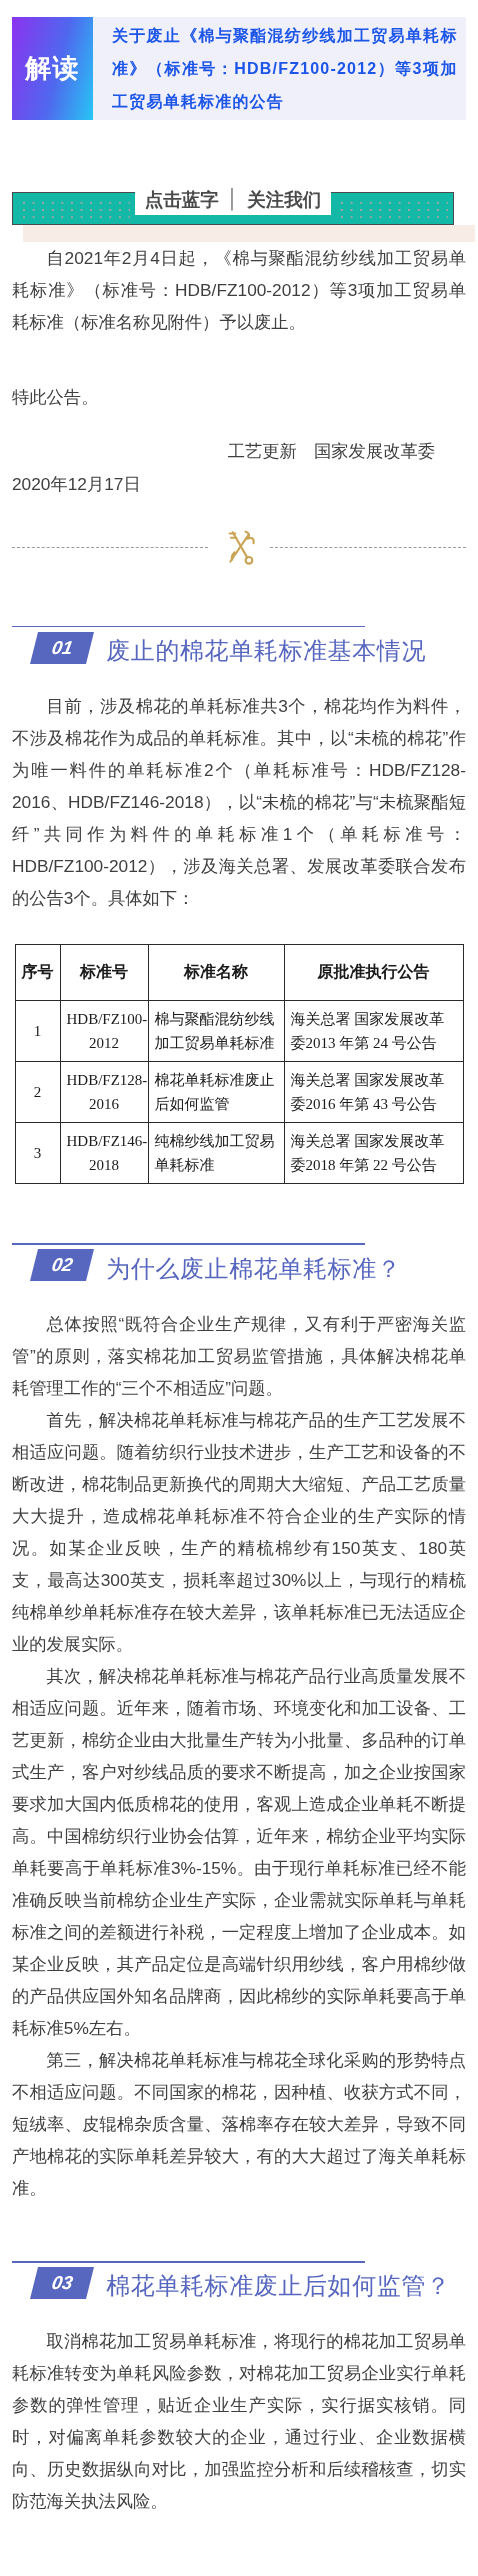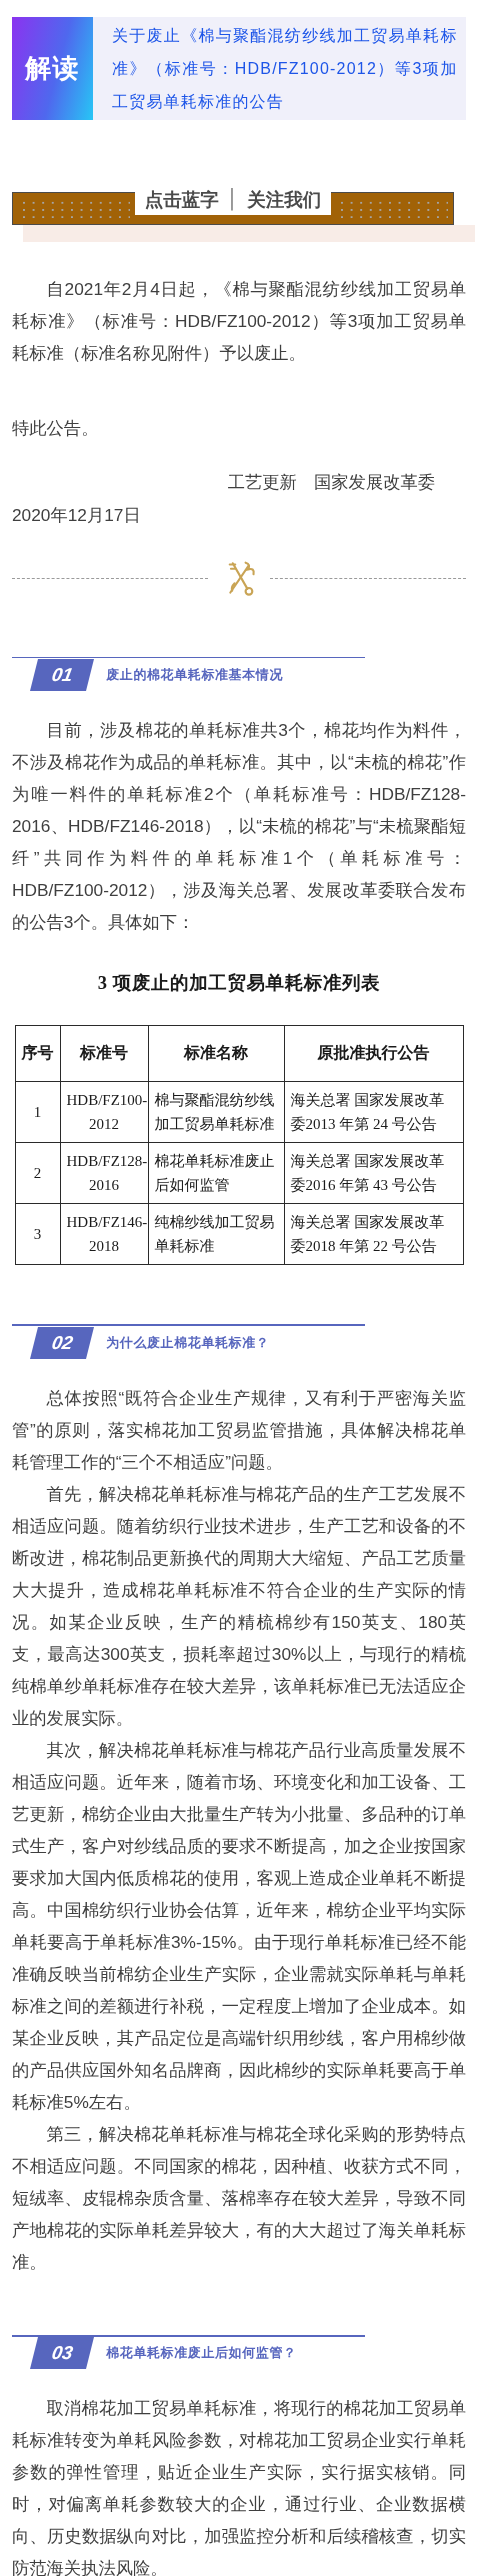--- a/index.html
+++ b/index.html
@@ -14,28 +14,28 @@
   
   .hdr { display: flex; min-height: 103px; }
   .hdr-badge {
     width: 81px; flex: 0 0 81px;
     background: linear-gradient(105deg, #8b33f0 0%, #4f68ee 55%, #27c6f5 100%);
     color: #fff; font-size: 26px; font-weight: bold; letter-spacing: 1.2px;
     display: flex; align-items: center; justify-content: center; text-align: center;
   }
   .hdr-title {
     flex: 1; background: #f0f0fa; color: #1d55e8;
-    font-size: 16px; font-weight: normal; line-height: 33px; letter-spacing: 1.2px;
+    font-size: 16px; font-weight: bold; line-height: 33px; letter-spacing: 1.2px;
     padding: 2.4px 8.4px 2.4px 19px; text-align: justify;
   }
 
   
   .banner-wrap { position: relative; margin-top: 72px; }
   .banner-box {
-    border: 1.2px solid #4a4a4a; background: #a16207; height: 33px;
+    border: 1.2px solid #4a4a4a; background: #14b8a6; height: 33px;
     margin-right: 12px; display: flex; align-items: stretch;
   }
   .banner-dots {
     flex: 1; margin: 4.2px 4.8px;
     background-image: radial-gradient(circle, #a5a5a5 1px, transparent 1.1px);
     background-size: 9.6px 7.2px; background-position: 1.2px 1.2px;
   }
   .banner-text {
     position: relative; top: -9.6px; align-self: flex-start;
     background: #fff; padding: 0 9.6px; height: 31px;
@@ -43,21 +43,21 @@
     font-size: 18.5px; font-weight: bold; color: #4a4a4a; white-space: nowrap;
   }
   .banner-sep { font-weight: normal; color: #6a6a6a; }
   .pink-strip { height: 16.7px; background: #f8ece7; margin: 0 -9px 0 10.8px; }
 
   
   .para {
     font-size: 17.3px; line-height: 32px; text-align: justify;
     text-indent: 2em; margin: 0; color: #3f3f3f;
   }
-  .intro-p1 { margin-top: 31px; }
+  .intro-p1 { }
   .p-notice { text-indent: 0; margin-top: 43px; }
   .sign-block { margin-top: 21.5px; font-size: 17.3px; line-height: 33px; }
   .sign-line { text-align: right; padding-right: 31px; }
   .date-line { padding-right: 77px; }
 
   
   .divider-wrap { position: relative; margin-top: 26px; height: 42px; }
   .divider-wrap.first::after {
     content: ""; position: absolute; left: 0; right: 102px; top: 13px;
     height: 31px; background: #fdf4f1; z-index: -1;
@@ -73,22 +73,22 @@
   .sec-num-box {
     background: #5766be; width: 56px; height: 32px; margin-left: 21.5px;
     transform: skewX(-14deg);
     display: flex; align-items: center; justify-content: center;
   }
   .sec-num-box span {
     color: #fff; font-size: 18.5px; font-weight: bold; font-style: italic;
     transform: skewX(4deg);
   }
   .sec-title {
-    color: #5766be; font-size: 13px; font-weight: bold;
-    margin-left: 16.7px; letter-spacing: 0.6px;
+    color: #5766be; font-size: 24px; font-weight: normal;
+    margin-left: 16.7px; letter-spacing: 0.6px; margin-top: 7px;
   }
   .sec-body { margin-top: 23px; }
 
   
   .tbl-title {
     font-family: "Liberation Serif", "DejaVu Serif", serif;
     font-weight: bold; font-size: 18.5px; color: #1a1a1a;
     text-align: center; margin-top: 32px; letter-spacing: 0.6px;
   }
   table.std-table {
@@ -158,21 +158,20 @@
       <div class="sec-num-box">
         <span>01</span>
       </div>
       <div class="sec-title">废止的棉花单耗标准基本情况</div>
     </div>
   </div>
   <div class="sec-body">
     <p class="para">目前，涉及棉花的单耗标准共3个，棉花均作为料件，不涉及棉花作为成品的单耗标准。其中，以“未梳的棉花”作为唯一料件的单耗标准2个（单耗标准号：HDB/FZ128-2016、HDB/FZ146-2018），以“未梳的棉花”与“未梳聚酯短纤”共同作为料件的单耗标准1个（单耗标准号：HDB/FZ100-2012），涉及海关总署、发展改革委联合发布的公告3个。具体如下：</p>
   </div>
 
-  <div class="tbl-title">3 项废止的加工贸易单耗标准列表</div>
   <table class="std-table">
     <colgroup>
       <col class="col-no">
         <col class="col-code">
         <col class="col-name">
         <col class="col-ann">
     </colgroup>
     <thead>
       <tr>
         <th>序号</th>

